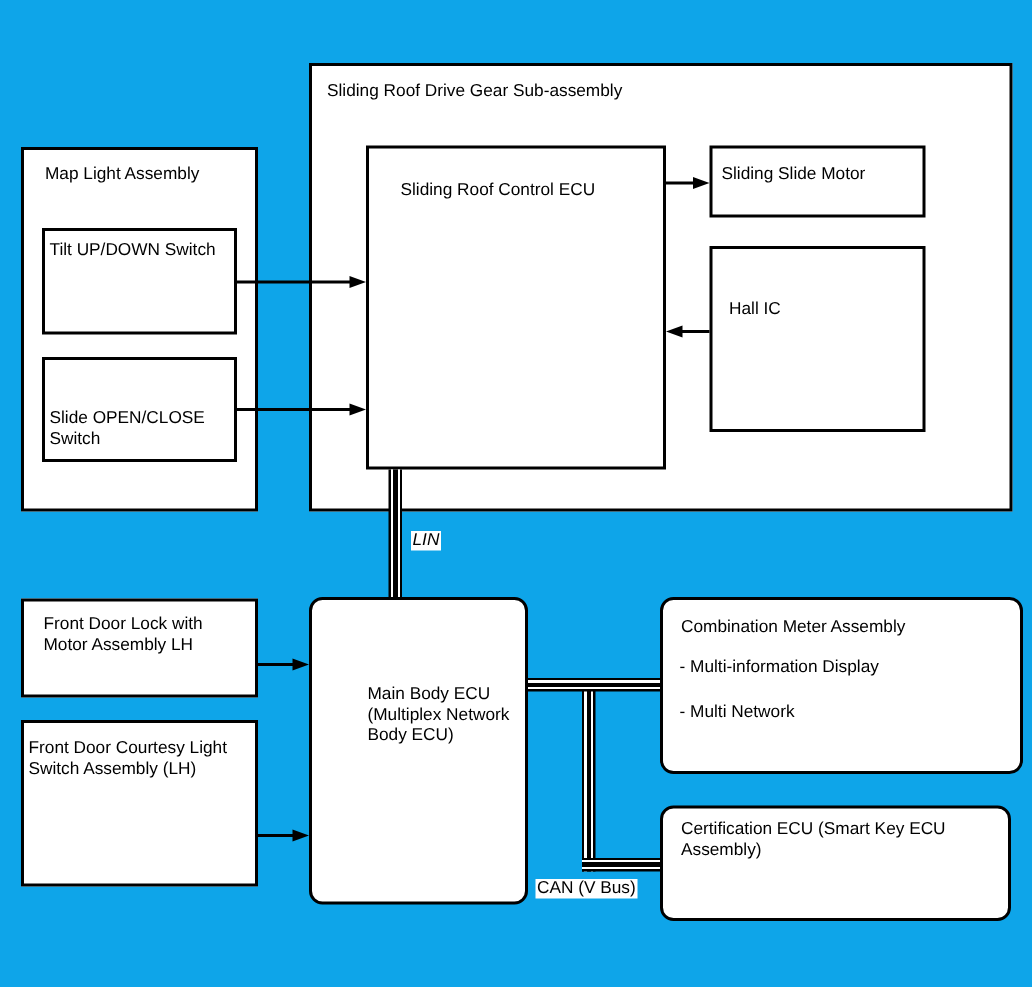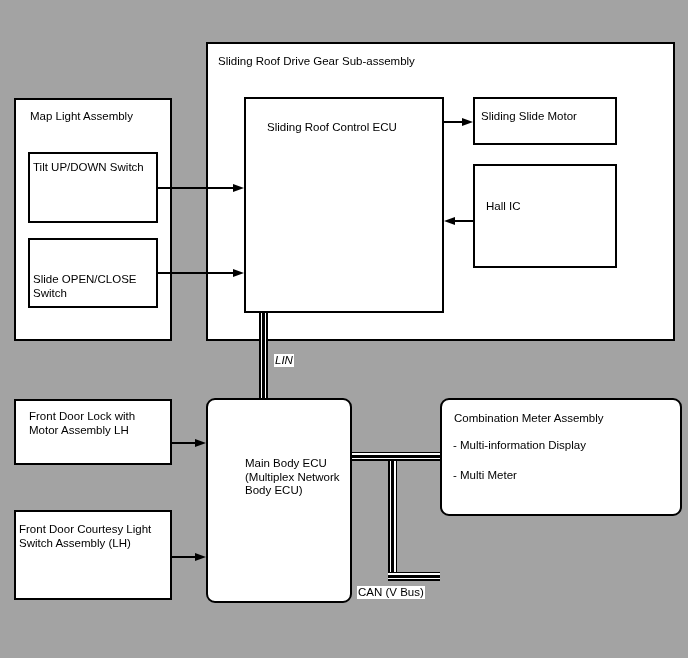--- a/index.html
+++ b/index.html
@@ -1,17 +1,17 @@
 <!DOCTYPE html>
 <html><head>
 <meta charset="utf-8">
 <style>
   html,body { margin:0; padding:0; background:#ffffff; }
   .diagram {
-    position:relative; width:688px; height:658px; background:#a3a3a3;
+    position:relative; width:688px; height:658px; background:#0ea5e9;
     font-family:"Liberation Sans", sans-serif; font-size:11.5px; color:#000;
     overflow:hidden;
   }
   .box {
     position:absolute; border:2px solid #000; background:#ffffff;
     box-sizing:border-box;
   }
   .rounded { border-radius:9px; }
   .box-label {
     position:absolute; white-space:pre-line; line-height:13.5px; color:#000;
@@ -55,46 +55,50 @@
   </div>
 
   <div class="box" style="left:244px; top:97px; width:200px; height:216px;">
     <div class="box-label" style="left:21px; top:22px;">Sliding Roof Control ECU</div>
   </div>
 
   <div class="box" style="left:473px; top:97px; width:144px; height:48px;">
     <div class="box-label" style="left:6px; top:11px;">Sliding Slide Motor</div>
   </div>
 
-  <div class="box" style="left:473px; top:164px; width:144px; height:104px;">
+  <div class="box" style="left:473px; top:164px; width:144px; height:124px;">
     <div class="box-label" style="left:11px; top:34px;">Hall IC</div>
   </div>
 
   <div class="box" style="left:14px; top:399px; width:158px; height:66px;">
     <div class="box-label" style="left:13px; top:9px;">Front Door Lock with
 Motor Assembly LH</div>
   </div>
 
-  <div class="box" style="left:14px; top:510px; width:158px; height:90px;">
+  <div class="box" style="left:14px; top:480px; width:158px; height:111px;">
     <div class="box-label" style="left:3px; top:11px;">Front Door Courtesy Light
 Switch Assembly (LH)</div>
   </div>
 
   <div class="box rounded" style="left:206px; top:398px; width:146px; height:205px;">
     <div class="box-label" style="left:7px; top:57px;margin-left:30px;">Main Body ECU
 (Multiplex Network
 Body ECU)</div>
   </div>
 
   <div class="box rounded" style="left:440px; top:398px; width:242px; height:118px;">
     <div class="box-label" style="left:12px; top:12px;">Combination Meter Assembly</div>
     <div class="box-label" style="left:11px; top:39px;">- Multi-information Display</div>
-    <div class="box-label" style="left:11px; top:69px;">- Multi Meter</div>
+    <div class="box-label" style="left:11px; top:69px;">- Multi Network</div>
   </div>
 
+  <div class="box rounded" style="left:440px; top:537px; width:234px; height:77px;">
+    <div class="box-label" style="left:12px; top:8px;">Certification ECU (Smart Key ECU
+Assembly)</div>
+  </div>
 
   <div class="arrow ar" style="left:158px; top:183.5px; width:86px;">
     <div class="shaft"></div>
     <div class="head"></div>
   </div>
   <div class="arrow ar" style="left:158px; top:268.5px; width:86px;">
     <div class="shaft"></div>
     <div class="head"></div>
   </div>
   <div class="arrow ar" style="left:444px; top:117.5px; width:29px;">

